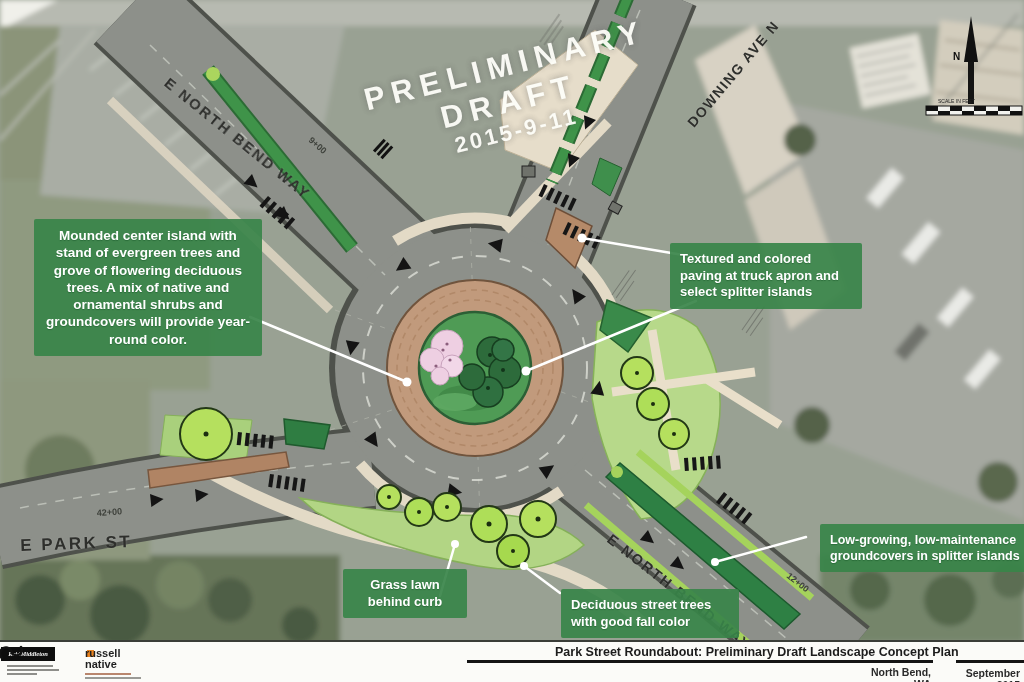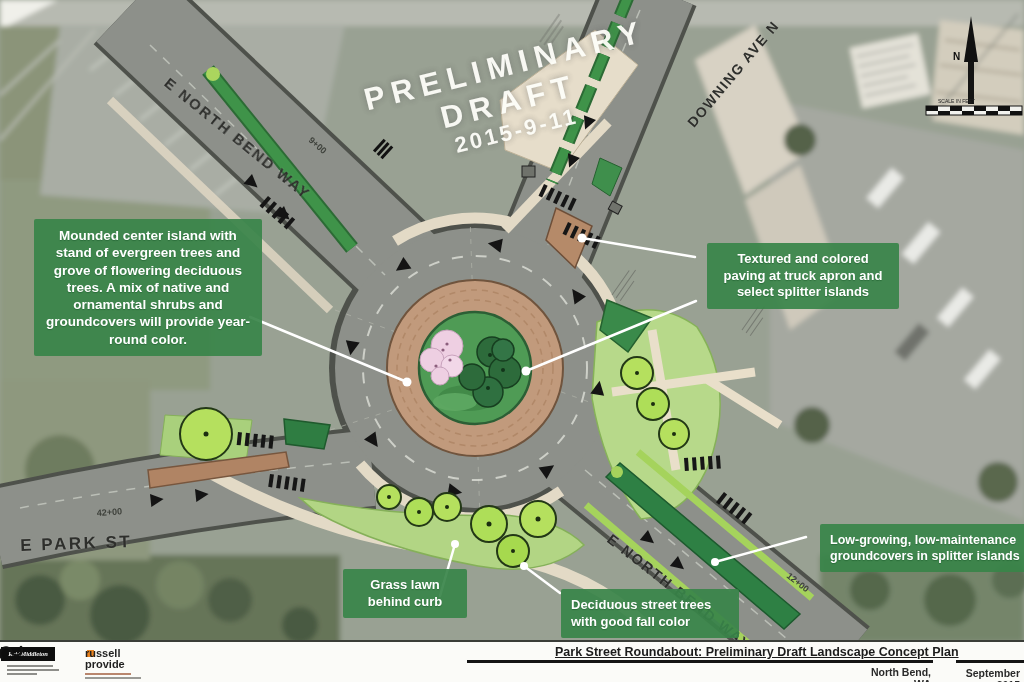--- a/index.html
+++ b/index.html
@@ -17,40 +17,40 @@
           transform-origin:0 0;text-shadow:0 0 2px rgba(200,200,200,.35);}
   .st-nbw-nw{left:172px;top:74px;font-size:15px;letter-spacing:2px;transform:rotate(39deg);}
   .st-down{left:684px;top:120px;font-size:14px;letter-spacing:1.5px;transform:rotate(-50deg);}
   .st-park{left:20px;top:536px;font-size:17px;letter-spacing:2.5px;transform:rotate(-2deg);}
   .st-nbw-se{left:614px;top:531px;font-size:14.5px;letter-spacing:2px;transform:rotate(38deg);}
   
   .callout{position:absolute;background:rgba(56,132,73,.92);color:#fff;font-weight:bold;
            font-size:13px;line-height:1.28;padding:8px 10px;border-radius:2px;
            text-shadow:0 1px 1px rgba(0,60,20,.35);margin-left:12px;}
   .c1{left:22px;top:219px;width:208px;text-align:center;font-size:13.5px;}
-  .c2{left:695px;top:243px;width:172px;text-align:center;}
+  .c2{left:658px;top:243px;width:172px;}
   .c3{left:808px;top:524px;width:192px;font-size:12.5px;}
   .c4{left:331px;top:569px;width:104px;text-align:center;}
   .c5{left:549px;top:589px;width:158px;}
   
   .titlebar{position:absolute;left:0;top:640px;width:1024px;height:42px;background:#fbfbf8;
             border-top:2px solid #3a3d38;box-sizing:border-box;}
   .titlebar *{position:absolute;}
   .firm1{left:1px;top:5px;width:54px;height:14px;background:#0d0d0d;color:#f3f3f3;
          font-family:"Liberation Serif",serif;font-style:italic;font-weight:bold;
          font-size:6.5px;line-height:14px;text-align:center;overflow:hidden;}
   .fineline{height:2px;background:#8e8e8a;}
   .f1a{left:7px;top:23px;width:46px;} .f1b{left:7px;top:27px;width:52px;} .f1c{left:7px;top:31px;width:30px;}
   .rl{left:85px;width:60px;color:#1f1f1f;font-weight:bold;font-size:11px;line-height:11px;white-space:nowrap;}
   .rl1{top:6px;} .rl2{top:17px;}
   .orangesq{display:inline-block;width:7px;height:7px;background:#e8821e;margin-left:2px;position:static;}
   .f2a{left:85px;top:31px;width:46px;background:#b9866e;}
   .f2b{left:85px;top:35px;width:56px;background:#9a9a96;}
   .sheet-title{left:555px;top:3px;width:390px;text-align:center;font-weight:bold;
-               font-size:12.5px;color:#1c1c1c;white-space:nowrap;text-decoration:underline;}
+               font-size:12.5px;color:#1c1c1c;white-space:nowrap;}
   .bar-line{height:3px;background:#141414;}
   .bl1{left:467px;top:18px;width:466px;} .bl2{left:956px;top:18px;width:68px;}
   .swirl{left:932px;top:8px;width:24px;height:20px;}
   .loc{left:853px;top:24px;width:78px;text-align:right;font-size:10.5px;font-weight:bold;color:#2a2a2a;}
   .date{left:948px;top:25px;width:72px;text-align:right;font-size:10.5px;font-weight:bold;color:#2a2a2a;}
 </style>
 </head>
 <body>
 
 <div class="stage">
@@ -364,21 +364,21 @@
   <div class="callout c3">Low-growing, low-maintenance groundcovers in splitter islands</div>
   <div class="callout c5">Deciduous street trees with good fall color</div>
   <div class="callout c4">Grass lawn behind curb</div>
 
   <div class="titlebar">
     <div class="firm1">ReidMiddleton</div>
     <div class="fineline f1a"></div>
     <div class="fineline f1b"></div>
     <div class="fineline f1c"></div>
     <div class="rl rl1"><span>russell</span><span class="orangesq"></span></div>
-    <div class="rl rl2">provide</div>
+    <div class="rl rl2">native</div>
     <div class="fineline f2a"></div>
     <div class="fineline f2b"></div>
     <div class="sheet-title">Park Street Roundabout:  Preliminary Draft Landscape Concept Plan</div>
     <div class="bar-line bl1"></div>
     <svg class="swirl" width="24" height="20" viewBox="0 0 24 20">
       <path d="M2,16 A6,6 0 1 1 12,11 A5,5 0 1 0 21,5" stroke="#111" stroke-width="2.5" fill="none" stroke-linecap="round"></path>
     </svg>
     <div class="bar-line bl2"></div>
     <div class="loc">North Bend, WA</div>
     <div class="date">September 2015</div>

